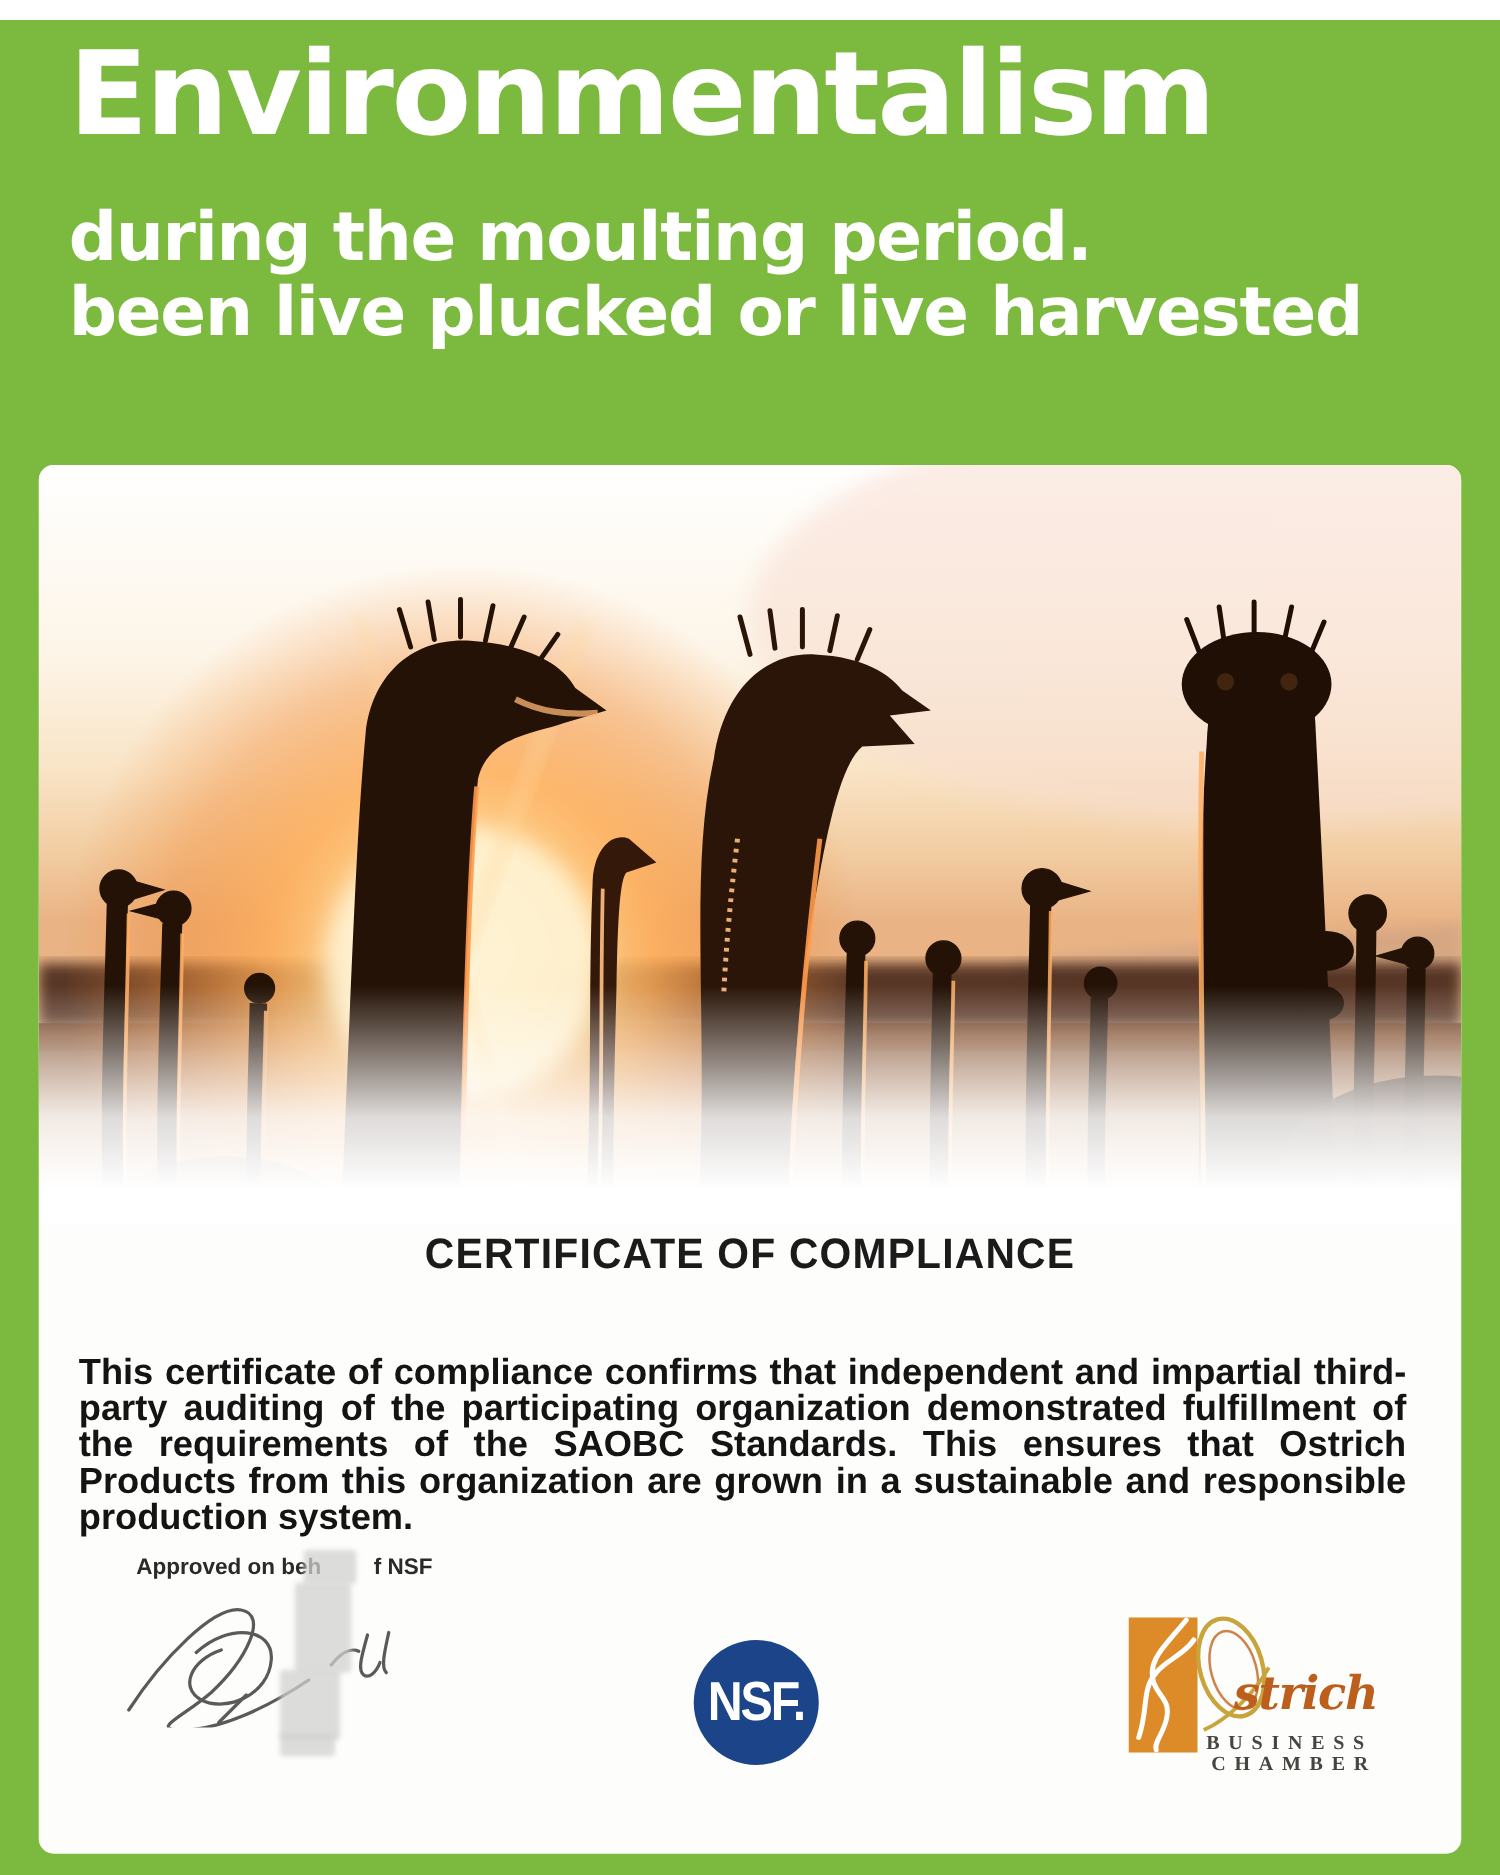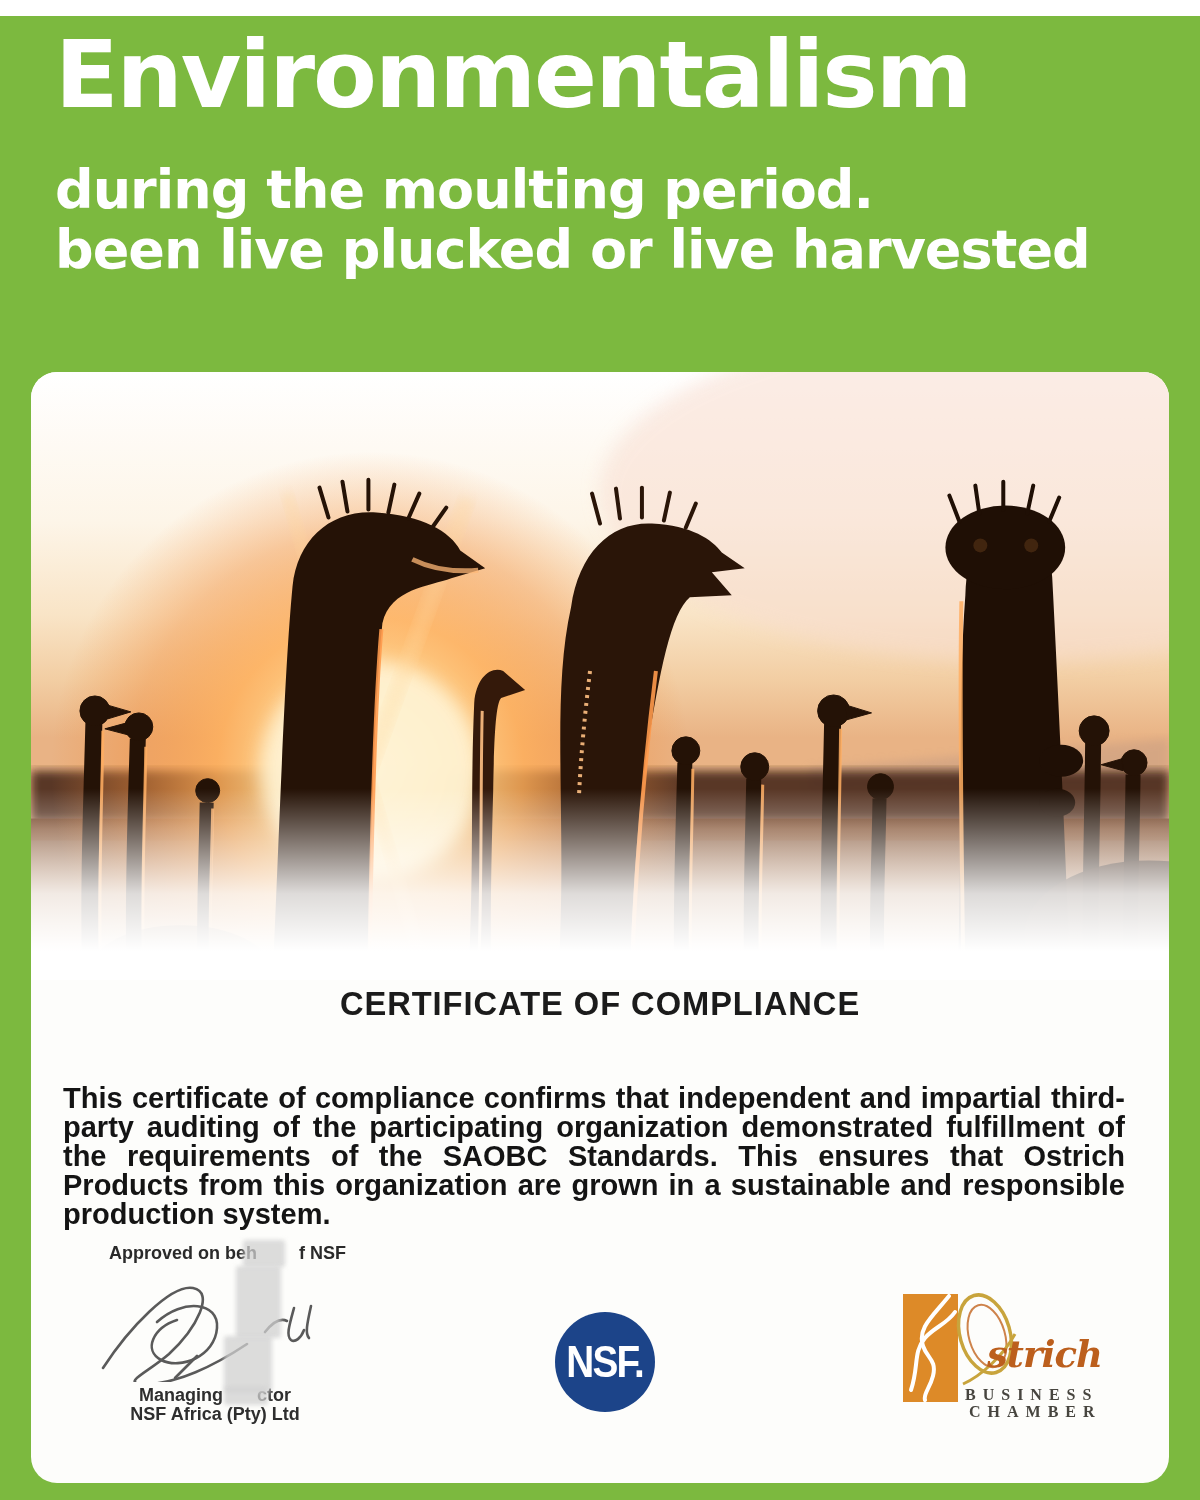--- a/index.html
+++ b/index.html
@@ -10,21 +10,21 @@
   .headline{position:absolute;left:55px;top:8px;color:#ffffff;
     font-family:"DejaVu Sans",sans-serif;font-weight:800;font-size:93px;
     letter-spacing:-2px;line-height:1.1;white-space:nowrap;}
   .subhead{position:absolute;left:55px;top:144px;color:#ffffff;
     font-family:"DejaVu Sans",sans-serif;font-weight:800;font-size:54px;
     letter-spacing:-1px;line-height:60px;}
   .subhead span{display:block;}
 
   
   .card{position:absolute;left:31px;top:356px;width:1138px;height:1111px;
-    background:#fdfdfb;border-radius:26px;overflow:hidden;}
+    background:#fdfdfb;border-radius:12px;overflow:hidden;}
 
   
   .photo{position:absolute;left:0;top:0;width:1138px;height:608px;overflow:hidden;}
   .photo svg{display:block;width:100%;height:100%;}
 
   
   .cert-title{position:absolute;left:0;top:612px;width:100%;text-align:center;
     color:#1b1b1b;font-size:34px;font-weight:700;letter-spacing:1px;
     transform:scaleX(.96);}
   .cert-body{position:absolute;left:32px;top:712px;width:1062px;
@@ -219,24 +219,20 @@
         <g stroke="#5a5a5a" stroke-width="2.6" fill="none" stroke-linecap="round">
           <path d="M6,98 C32,58 74,14 96,18 C118,22 100,58 72,84 C50,103 26,112 44,114"></path>
           <path d="M60,52 C86,28 122,32 120,58 C118,86 84,100 64,90 C46,80 56,58 80,50"></path>
           <path d="M44,114 C78,116 120,94 150,74"></path>
           <path d="M100,86 L78,108"></path>
           <path d="M168,62 C176,52 184,48 190,51 M197,38 C192,56 189,66 194,70 C198,73 204,68 207,60 M214,36 C210,54 208,64 212,68"></path>
         </g>
       </svg>
     </div>
 
-    <div class="mgmt">
-      <div><span>Managing</span><span style="display:inline-block;width:34px;"></span><span>ctor</span></div>
-      <div>NSF Africa (Pty) Ltd</div>
-    </div>
 
     <div class="blur-box b1"></div>
     <div class="blur-box b2"></div>
     <div class="blur-box b3"></div>
     <div class="blur-box b4"></div>
 
     <div class="nsf">
       <span class="nsf-text">NSF.</span>
     </div>
 

